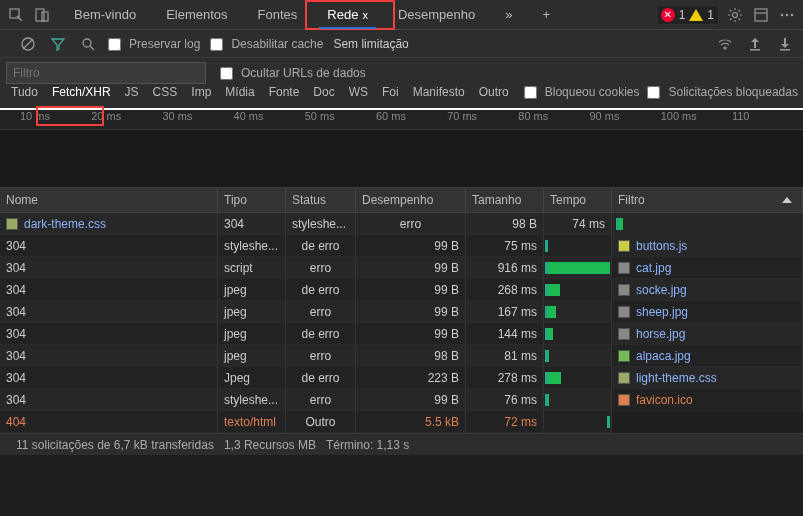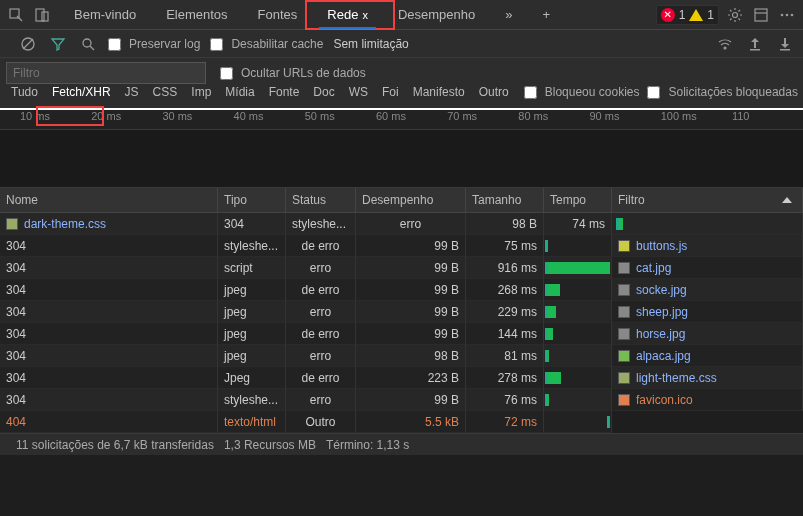--- a/index.html
+++ b/index.html
@@ -254,21 +254,21 @@
       <span class="bar" style="left:2%;width:22%"></span>
     </div>
 
     <div class="cell row-even">
       <span class="fname "><span class="fico" style="background:#888;border:1px solid #555"></span>socke.jpg</span>
     </div>
     <div class="cell row-even ">304</div>
     <div class="cell row-even ">jpeg</div>
     <div class="cell row-even center">erro</div>
     <div class="cell row-even size-r ">99 B</div>
-    <div class="cell row-even time-r ">229 ms</div>
+    <div class="cell row-even time-r ">167 ms</div>
     <div class="cell row-even waterfall">
       <span class="bar" style="left:2%;width:16%"></span>
     </div>
 
     <div class="cell row-odd">
       <span class="fname "><span class="fico" style="background:#888;border:1px solid #555"></span>sheep.jpg</span>
     </div>
     <div class="cell row-odd ">304</div>
     <div class="cell row-odd ">jpeg</div>
     <div class="cell row-odd center">de erro</div>

